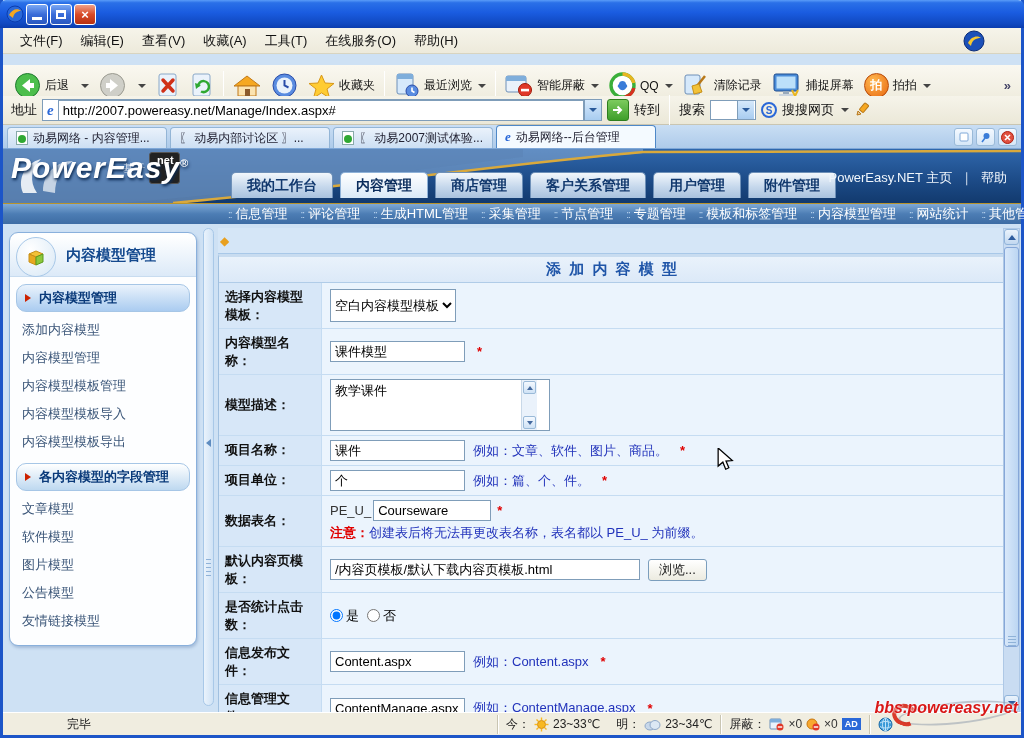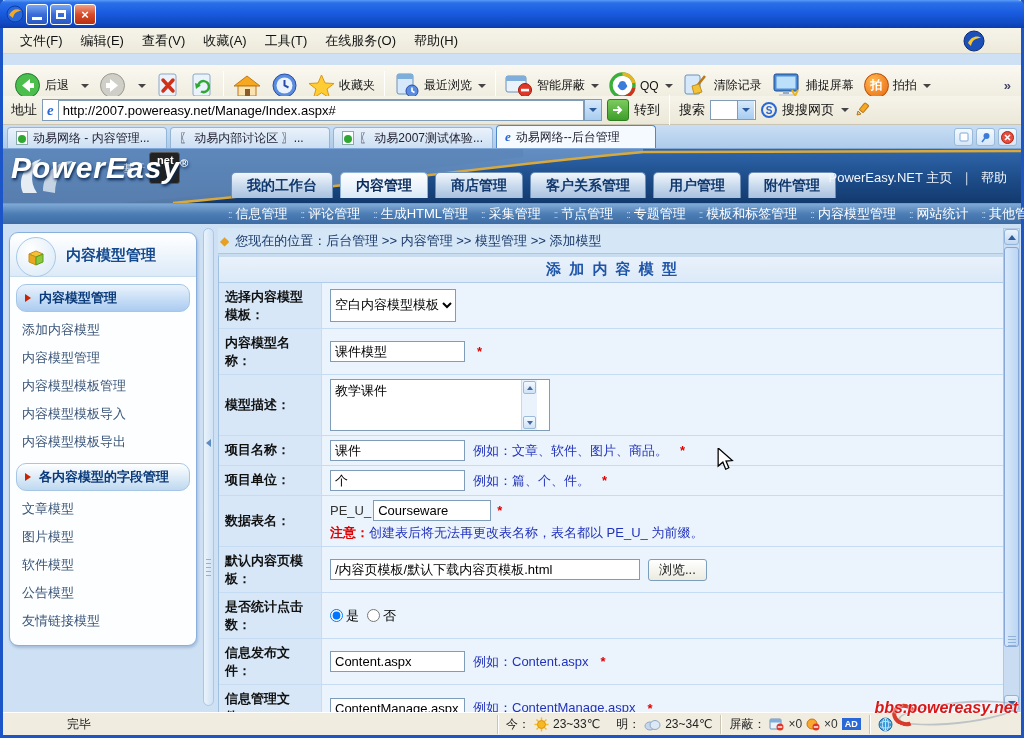--- a/index.html
+++ b/index.html
@@ -125,21 +125,21 @@
   .form-table { border:1px solid #A0C0E0; border-top:3px solid #C8DCF0; background:#EBF4FD; }
   .form-title { height:26px; background:linear-gradient(180deg,#E9F2FB,#DCE9F8); border-bottom:1px solid #B0CCE8;
     display:flex; align-items:center; justify-content:center; color:#1F55A8; font-weight:bold; font-size:15px; letter-spacing:2px; }
   .frow { display:flex; border-bottom:1px solid #C5DCF2; }
   .flabel { flex:0 0 103px; background:#D7E7F8; border-right:1px solid #C5DCF2; padding:5px 6px; font-weight:bold; color:#111; font-size:13px; line-height:1.35; }
   .fvalue { flex:1; padding:4px 8px; display:flex; align-items:center; gap:8px; flex-wrap:wrap; }
   .fvalue .stack { display:flex; flex-direction:column; gap:3px; }
   input.txt { width:135px; height:21px; border:1px solid #7F9DB9; font-size:13px; font-family:inherit; padding:1px 4px; background:#fff; }
   input.txt.wide { width:310px; }
   input.txt.dbname { width:118px; }
-  select.sel { height:33px; border:1px solid #7F9DB9; font-size:13px; font-family:Liberation Mono, monospace; background:#fff; }
+  select.sel { height:33px; border:1px solid #7F9DB9; font-size:13px; font-family:Liberation Serif, serif; background:#fff; }
   .ta-wrap { display:flex; border:1px solid #7F9DB9; background:#fff; width:220px; }
   textarea.ta { width:190px; height:50px; border:0; outline:none; resize:none; font-size:13px; font-family:inherit; padding:2px 4px; }
   .fake-scroll { width:16px; background:#EAF2FB; border-left:1px solid #C8D8E8; display:flex; flex-direction:column; justify-content:space-between; align-items:center; padding:1px 0; }
   .fs-btn { width:13px; height:13px; border:1px solid #9ABAD8; border-radius:2px; background:linear-gradient(180deg,#F4F9FF,#CFE2F5);
     display:flex; align-items:center; justify-content:center; }
   .fs-up { width:0;height:0;border-left:3px solid transparent;border-right:3px solid transparent;border-bottom:4px solid #44699E; }
   .fs-dn { width:0;height:0;border-left:3px solid transparent;border-right:3px solid transparent;border-top:4px solid #44699E; }
   .req { color:#E00000; font-weight:bold; margin-left:4px; }
   .hint { color:#2233BB; font-size:13px; }
   .note-red { color:#E00000; font-weight:bold; }
@@ -490,35 +490,34 @@
       <a class="sb-item">添加内容模型</a>
       <a class="sb-item">内容模型管理</a>
       <a class="sb-item">内容模型模板管理</a>
       <a class="sb-item">内容模型模板导入</a>
       <a class="sb-item">内容模型模板导出</a>
       <div class="sb-group-head">
         <span class="red-arrow"></span>
         <span>各内容模型的字段管理</span>
       </div>
       <a class="sb-item">文章模型</a>
+      <a class="sb-item">软件模型</a>
       <a class="sb-item">图片模型</a>
-      <a class="sb-item">软件模型</a>
       <a class="sb-item">公告模型</a>
       <a class="sb-item">友情链接模型</a>
     </div>
 
     <div class="splitter">
       <span class="split-arrow"></span>
       <span class="split-grip"></span>
     </div>
 
     <div class="content">
       <div class="breadcrumb">
         <span class="bc-icon">◆</span>
-        <span>您现在的位置：后台管理 &gt;&gt; 内容管理 &gt;&gt; 模型管理 &gt;&gt; 添加模型</span>
       </div>
 
       <div class="form-table">
         <div class="form-title">添 加 内 容 模 型</div>
 
         <div class="frow" style="min-height:36px;">
           <div class="flabel">选择内容模型模板：</div>
           <div class="fvalue">
             <select class="sel">
               <option>空白内容模型模板</option>

